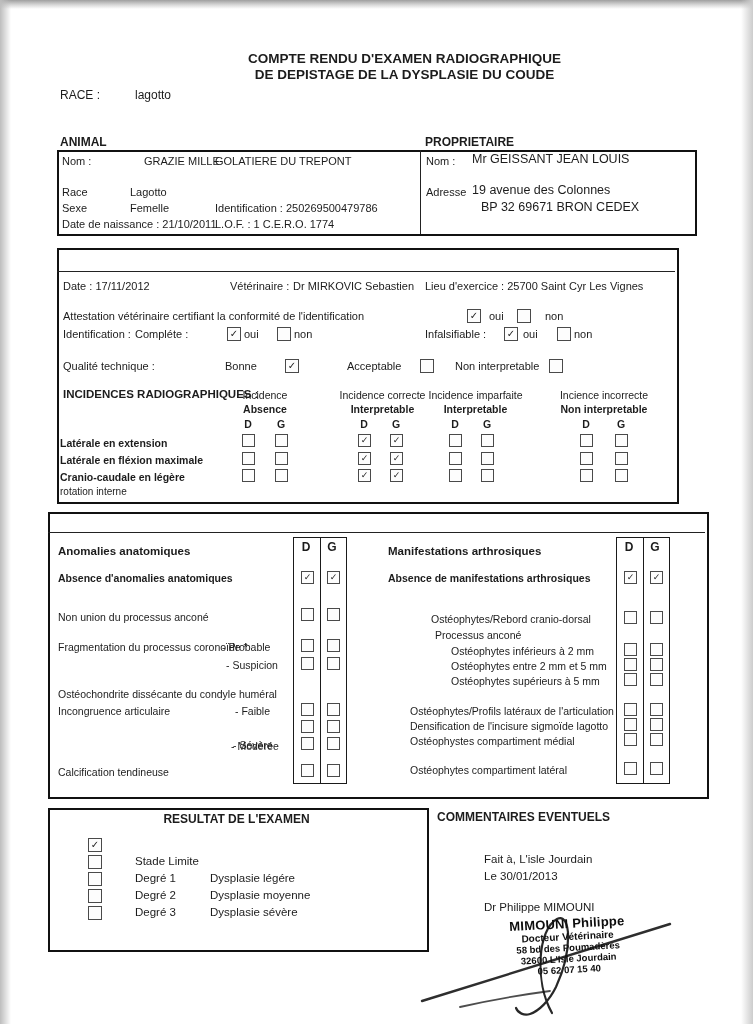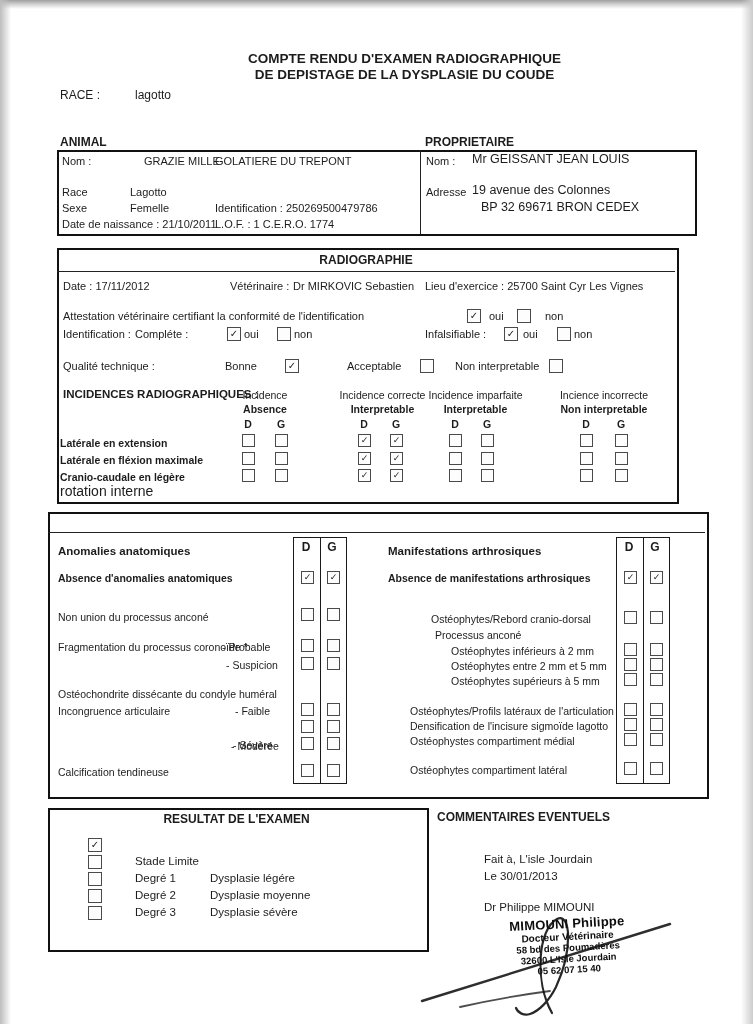--- a/index.html
+++ b/index.html
@@ -1,20 +1,20 @@
 <!DOCTYPE html>
 <html><head>
 <meta charset="utf-8">
 <style>
   html,body{margin:0;padding:0;background:#e9e9e9;}
   .page{position:relative;width:753px;height:1024px;background:#ffffff;overflow:hidden;
         font-family:"Liberation Sans","DejaVu Sans",sans-serif;color:#1c1c1c;}
   .t{position:absolute;white-space:nowrap;font-size:11px;line-height:13px;}
   .b{font-weight:bold;}
-  .s10{font-size:14px;} .s105{font-size:10.5px;} .s115{font-size:11.5px;}
+  .s10{font-size:10px;} .s105{font-size:10.5px;} .s115{font-size:11.5px;}
   .s12{font-size:12px;} .s125{font-size:12.5px;} .s135{font-size:13.5px;padding-left:28px;}
   .ctr{text-align:center;}
   .box{position:absolute;border:2px solid #111;background:transparent;}
   .hr{position:absolute;height:0;border-top:1.5px solid #222;}
   .vr{position:absolute;width:0;border-left:1.5px solid #222;}
   .cb{position:absolute;width:11px;height:11px;border:1px solid #4a4a4a;background:#fdfdfd;
       font-size:9px;line-height:11px;text-align:center;color:#222;}
   .cb.lg{width:12px;height:12px;line-height:12px;font-size:10px;}
   .dgbox{position:absolute;border:1.5px solid #1a1a1a;}
   .dgbox .mid{position:absolute;left:50%;top:0;bottom:0;border-left:1.2px solid #1a1a1a;}
@@ -55,21 +55,20 @@
   <div class="t" style="left:62px;top:218px;">Date de naissance : 21/10/2011</div>
   <div class="t" style="left:215px;top:218px;">L.O.F. : 1 C.E.R.O. 1774</div>
 
   <div class="t" style="left:426px;top:155px;">Nom :</div>
   <div class="t s125" style="left:472px;top:153px;">Mr GEISSANT JEAN LOUIS</div>
   <div class="t" style="left:426px;top:186px;">Adresse</div>
   <div class="t s125" style="left:472px;top:184px;">19 avenue des Colonnes</div>
   <div class="t s125" style="left:481px;top:201px;">BP 32 69671 BRON CEDEX</div>
 
   <div class="box" style="left:57px;top:248px;width:618px;height:252px;"></div>
-  <div class="t b s12 ctr" style="left:57px;top:254px;width:618px;">RADIOGRAPHIE</div>
   <div class="hr" style="left:57px;top:271px;width:618px;"></div>
 
   <div class="t" style="left:63px;top:280px;">Date : 17/11/2012</div>
   <div class="t" style="left:230px;top:280px;">Vétérinaire :</div>
   <div class="t" style="left:293px;top:280px;">Dr MIRKOVIC Sebastien</div>
   <div class="t" style="left:425px;top:280px;">Lieu d'exercice : 25700 Saint Cyr Les Vignes</div>
 
   <div class="t" style="left:63px;top:310px;">Attestation vétérinaire certifiant la conformité de l'identification</div>
   <span class="cb lg on" style="left:467px;top:309px;">✓</span>
   <div class="t" style="left:489px;top:310px;">oui</div>

